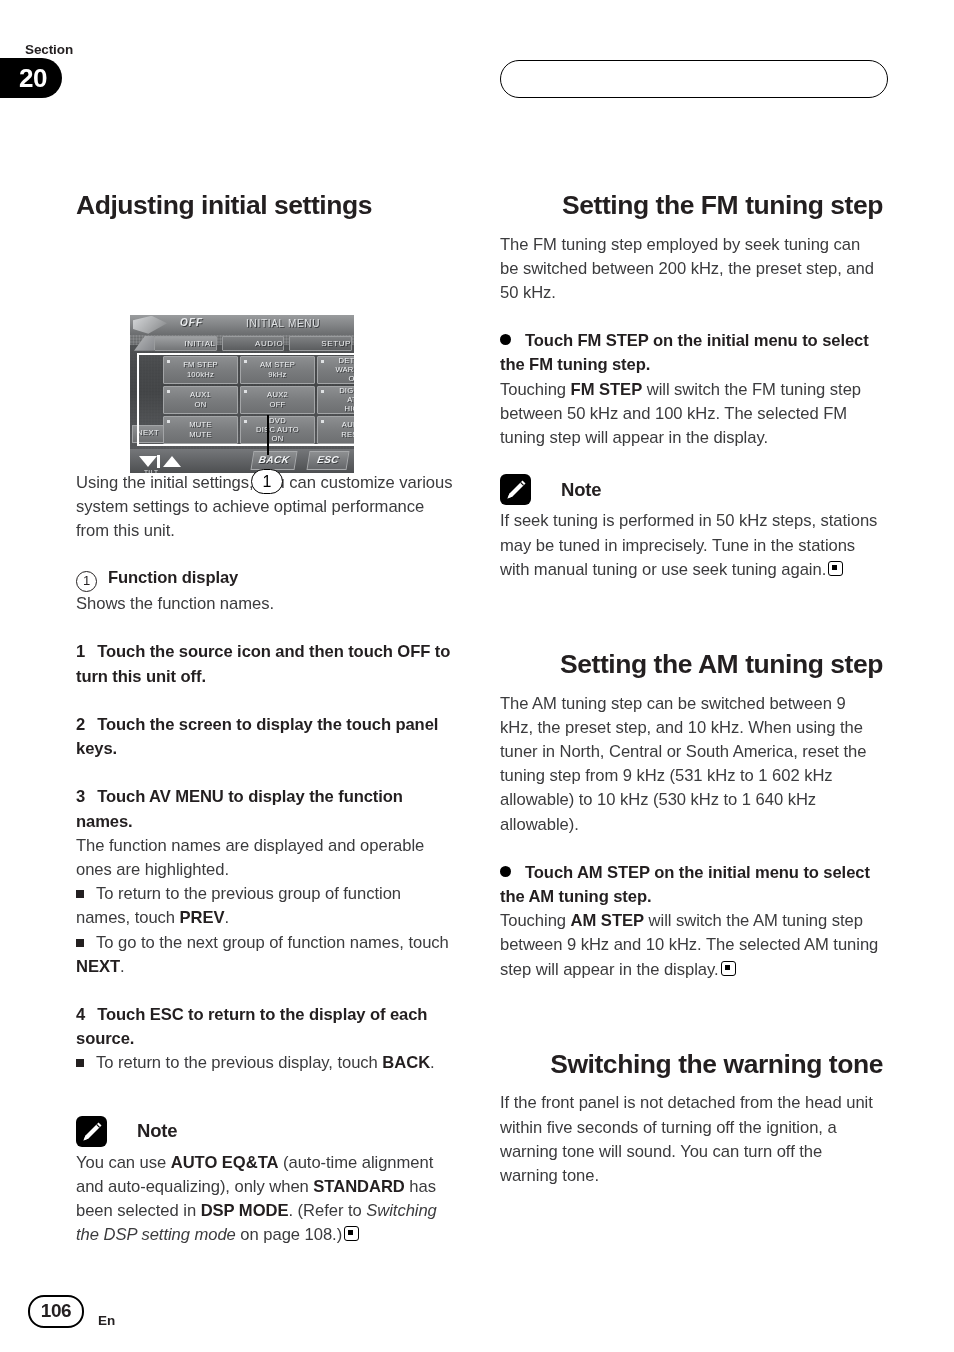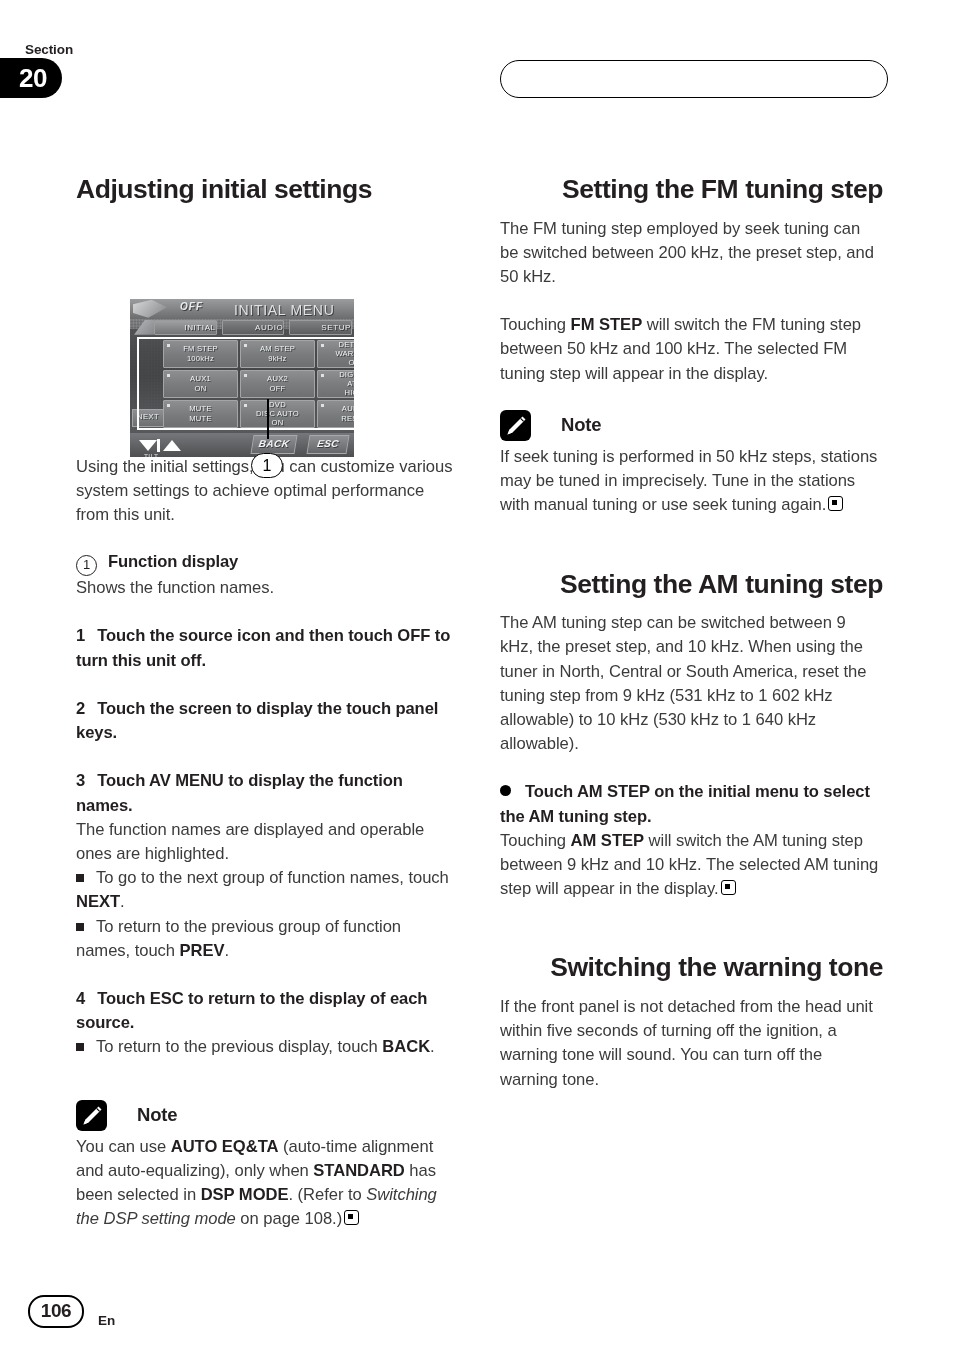--- a/index.html
+++ b/index.html
@@ -92,21 +92,21 @@
     top: 175px;
     width: 383px;
   }
   .col.left  { left: 76px; }
   .col.right { left: 500px; }
 
   h1.sec-title {
     font-size: 26.5px;
     font-weight: bold;
     letter-spacing: -0.45px;
-    margin: 0 0 16px 0;
+    margin: 16px 0 16px 0;
     line-height: 1.12;
     color: #231f20;
   }
   h1.sec-title.tight { margin-bottom: 12px; text-align: right; }
 
   p.body {
     font-size: 16.6px;
     line-height: 24.2px;
     margin: 0 0 0 0;
     color: #3b3b3d;
@@ -246,22 +246,22 @@
     left: 50px; top: 2px;
     font-size: 10px;
     font-weight: bold;
     font-style: italic;
     color: #e9ebed;
     letter-spacing: 1px;
     text-shadow: 1px 1px 0 #3a3c3e;
   }
   .menu-title {
     position: absolute;
-    left: 104px; top: 3px;
-    font-size: 14px;
+    left: 116px; top: 3px;
+    font-size: 10px;
     color: #e0e2e4;
     letter-spacing: 0.7px;
     text-shadow: 1px 1px 0 #3a3c3e;
   }
   .tabs {
     position: absolute;
     left: 24px; top: 21px; right: 2px;
     height: 15px;
     display: flex;
     gap: 5px;
@@ -569,24 +569,24 @@
       <span class="num">2</span><span>Touch the screen to display the touch panel keys.</span>
     </p>
 
     <div class="gap-lg"></div>
 
     <p class="step">
       <span class="num">3</span><span>Touch AV MENU to display the function names.</span>
     </p>
     <p class="body">The function names are displayed and operable ones are highlighted.</p>
     <p class="bullet-line">
+      <span class="sq"></span><span>To return to the previous group of function names, touch </span><b>PREV</b><span>.</span>
+    </p>
+    <p class="bullet-line">
       <span class="sq"></span><span>To go to the next group of function names, touch </span><b>NEXT</b><span>.</span>
-    </p>
-    <p class="bullet-line">
-      <span class="sq"></span><span>To return to the previous group of function names, touch </span><b>PREV</b><span>.</span>
     </p>
 
     <div class="gap-lg"></div>
 
     <p class="step">
       <span class="num">4</span><span>Touch ESC to return to the display of each source.</span>
     </p>
     <p class="bullet-line">
       <span class="sq"></span><span>To return to the previous display, touch </span><b>BACK</b><span>.</span>
     </p>
@@ -609,20 +609,23 @@
 
   </div>
 
   <div class="col right">
 
     <h1 class="sec-title tight">Setting the FM tuning step</h1>
     <p class="body">The FM tuning step employed by seek tuning can be switched between 200 kHz, the preset step, and 50 kHz.</p>
 
     <div class="gap-lg"></div>
 
+    <p class="step">
+      <span class="dot"></span><span>Touch FM STEP on the initial menu to select the FM tuning step.</span>
+    </p>
     <p class="body">
       <span>Touching </span><b>FM STEP</b><span> will switch the FM tuning step between 50 kHz and 100 kHz. The selected FM tuning step will appear in the display.</span>
     </p>
 
     <div class="gap-lg"></div>
 
     <div class="note-head">
       <div class="note-icon">
         <svg width="31" height="31" viewBox="0 0 31 31" aria-hidden="true">
           <path d="M22.5 6.5 L25.5 9.5 L12.5 22.5 L7.5 24.5 L9.5 19.5 Z" fill="#ffffff"></path>

